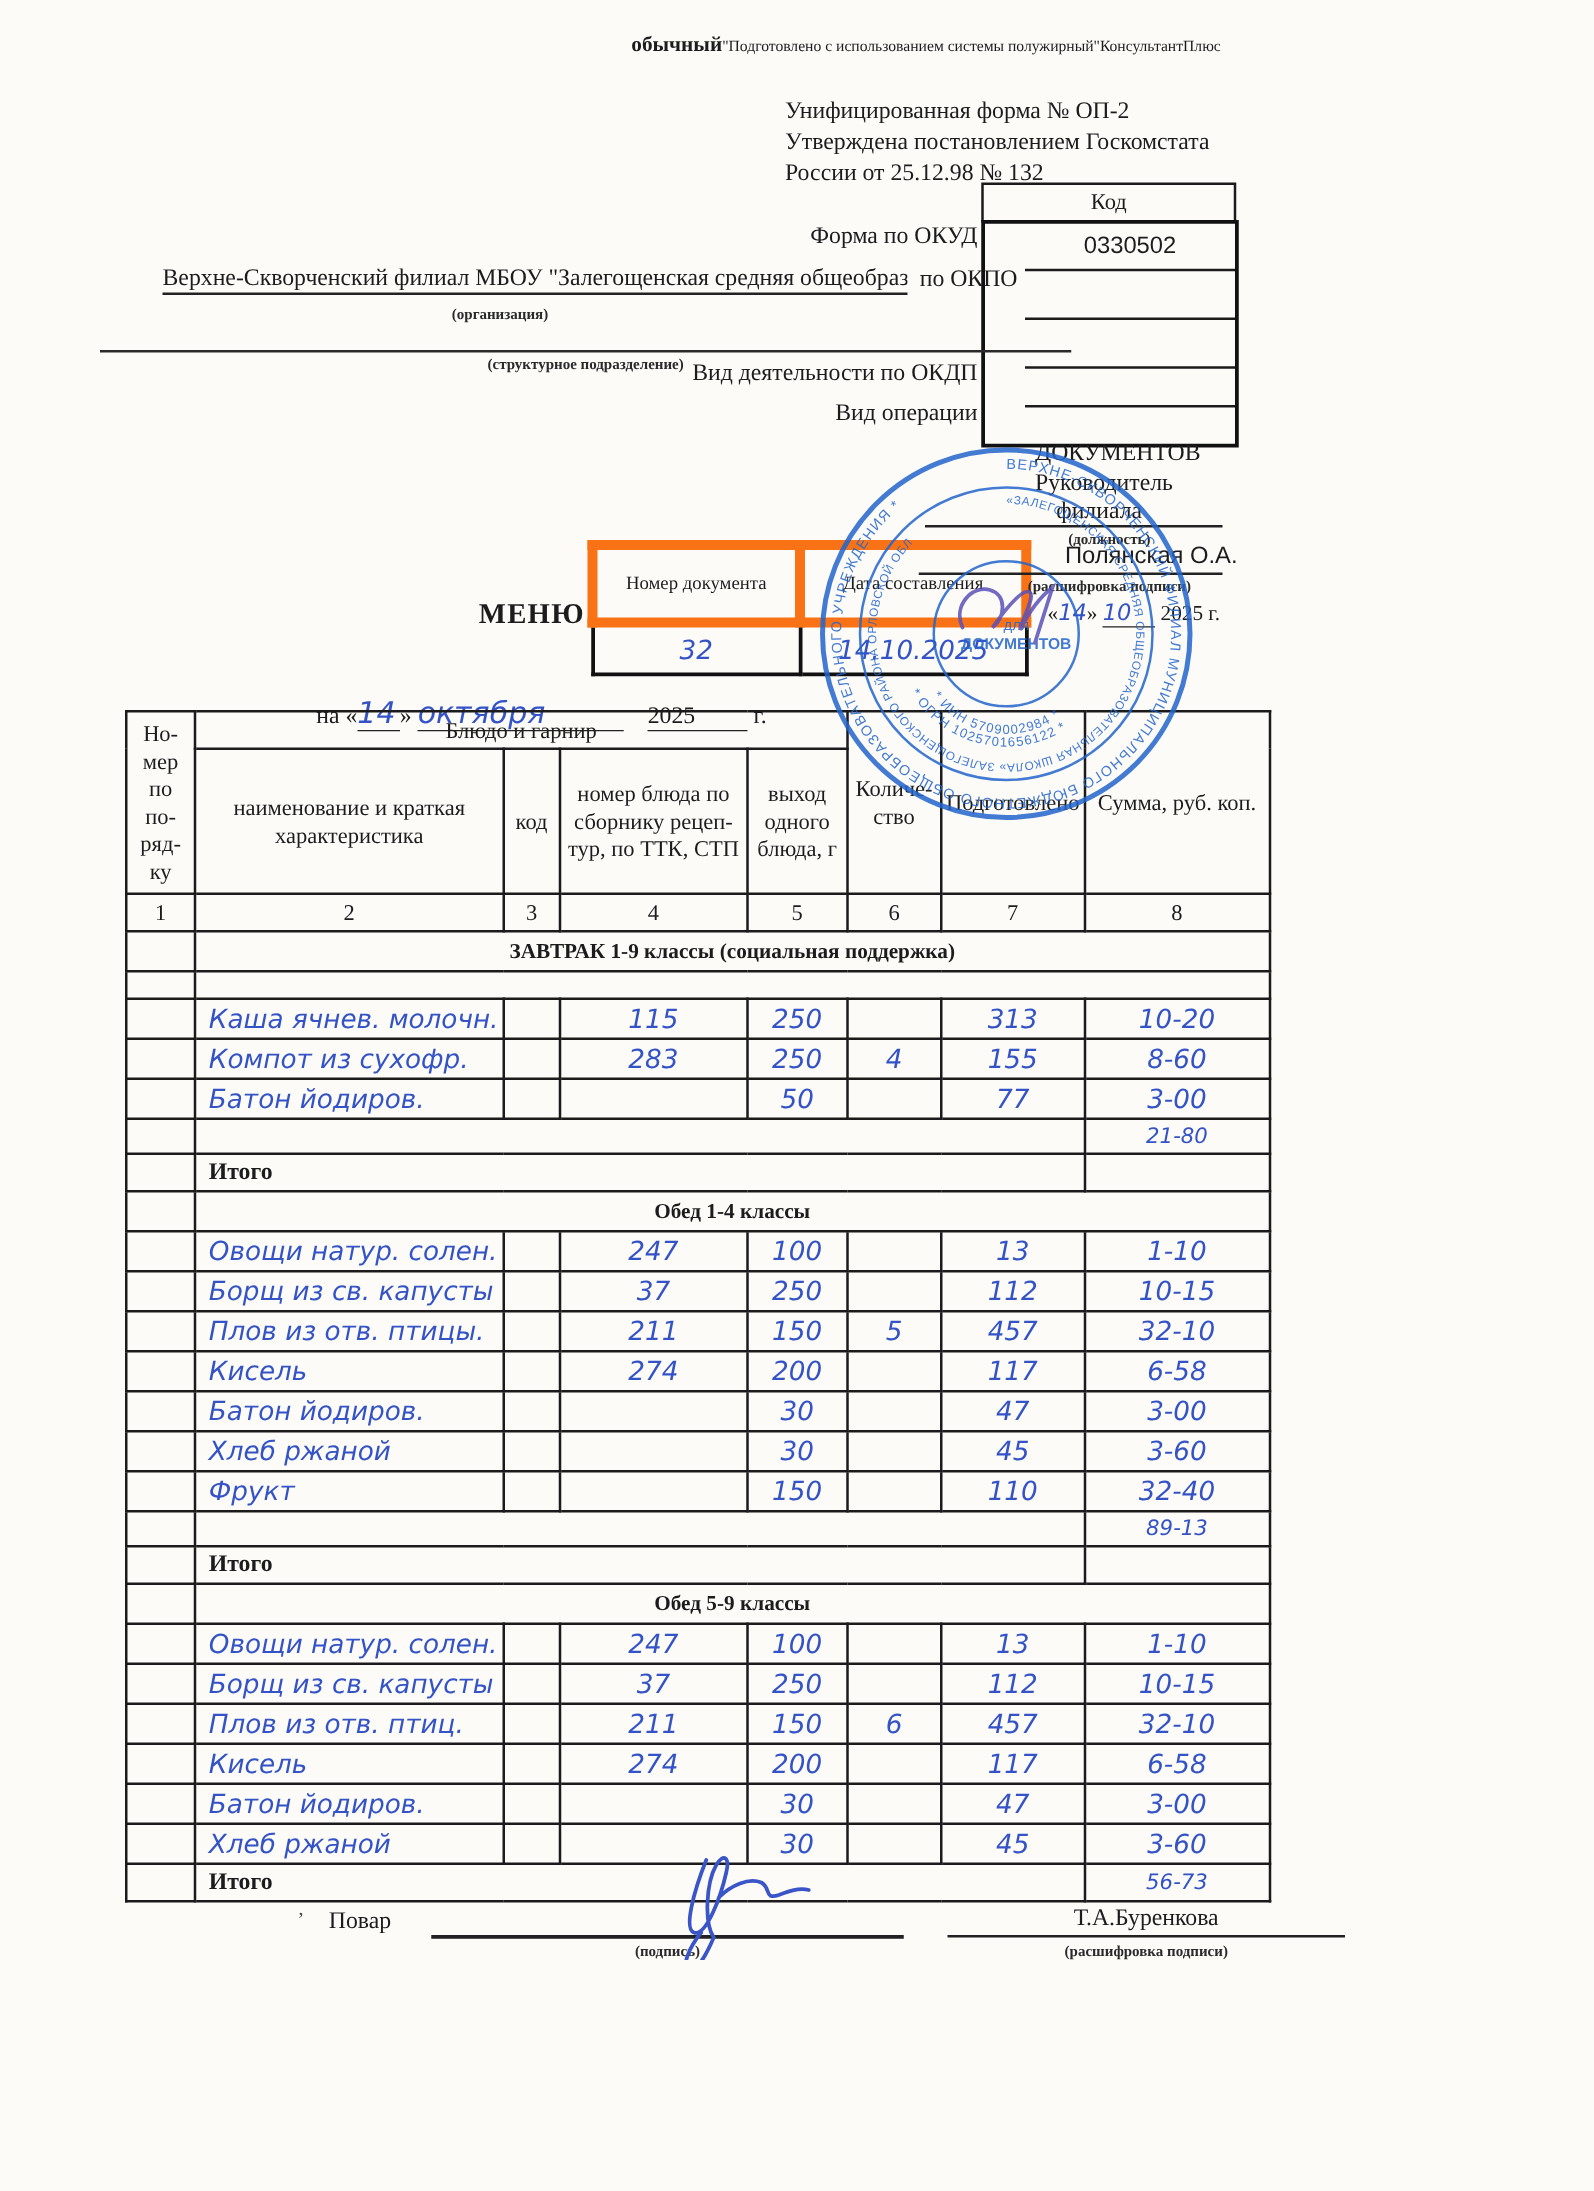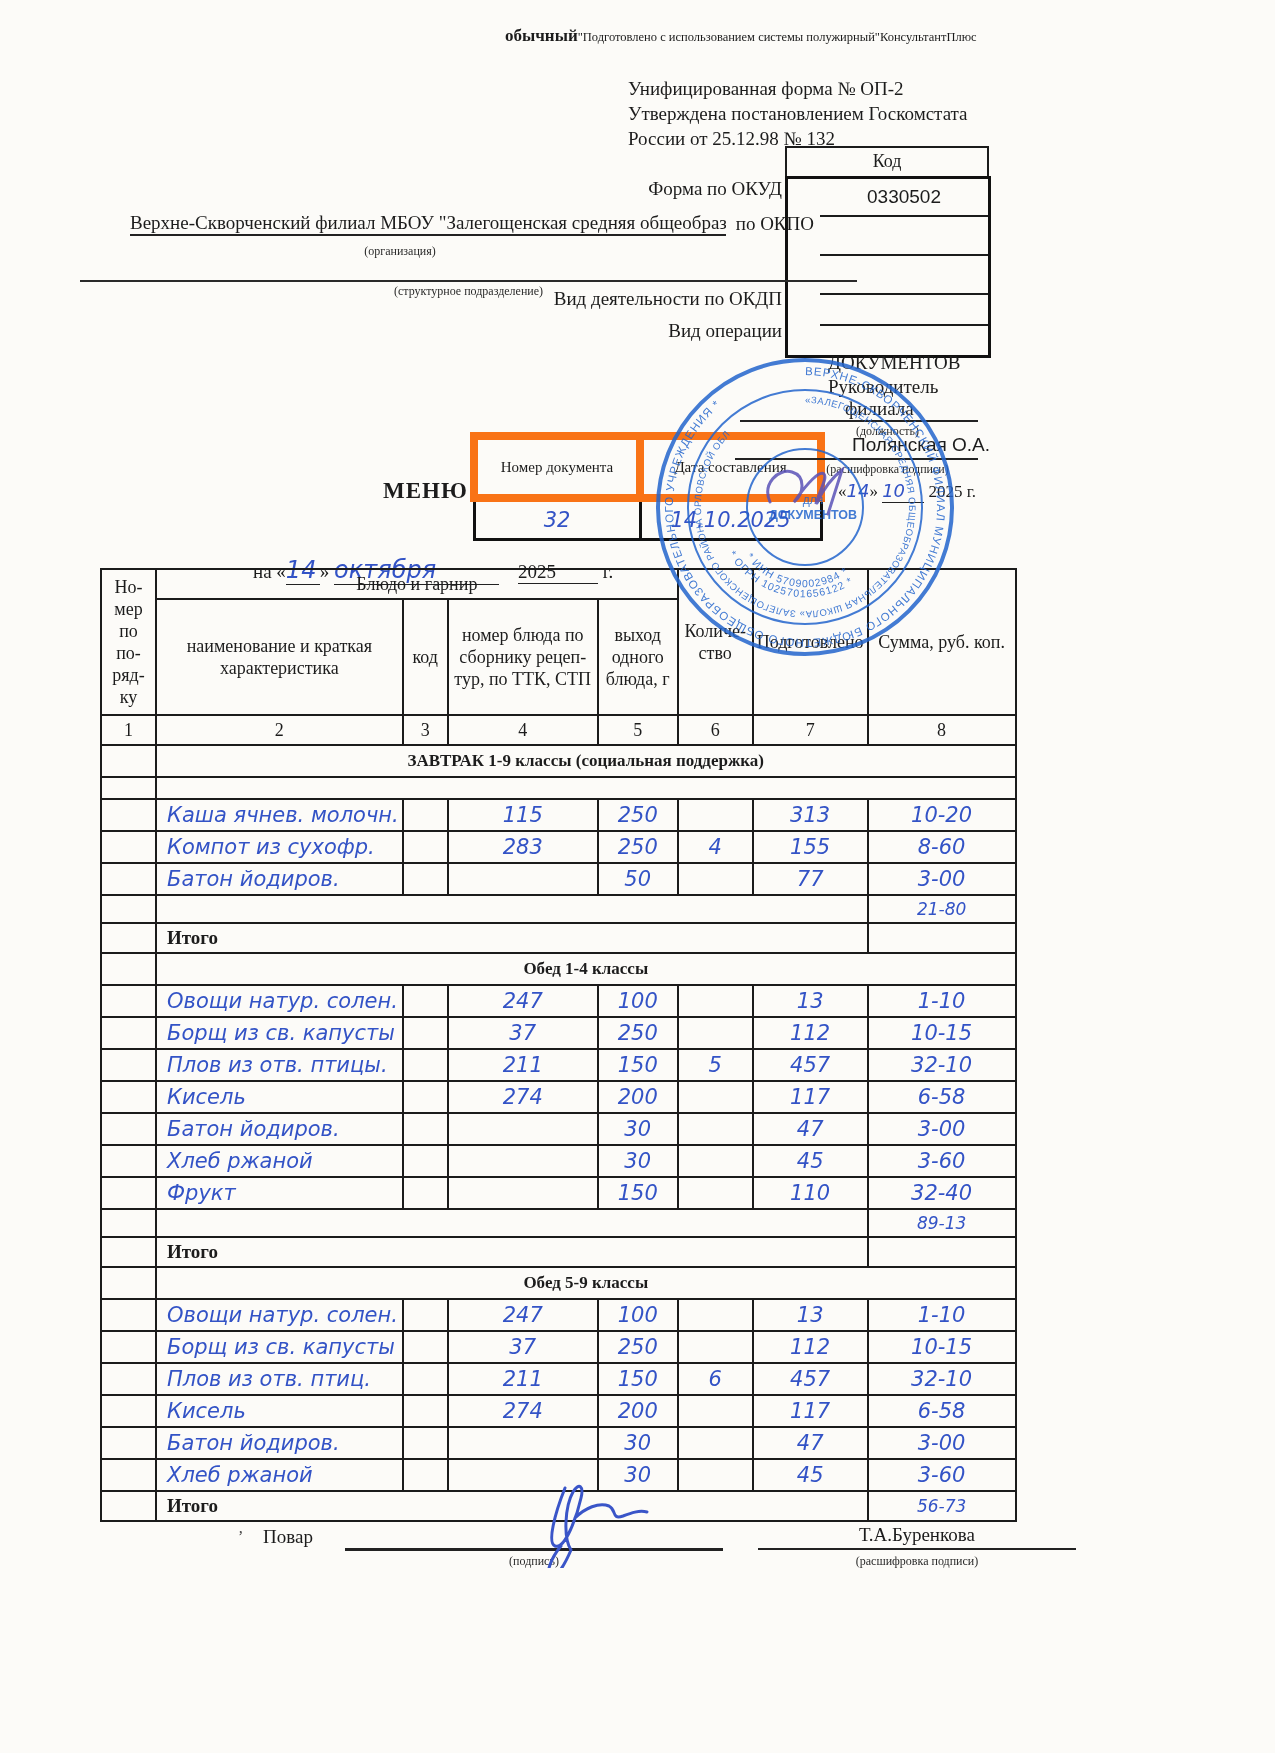--- a/index.html
+++ b/index.html
@@ -1,20 +1,20 @@
 <!DOCTYPE html>
 <html><head>
 <meta charset="utf-8">
 <style>
   html,body{margin:0;padding:0;background:#e8e8e6;}
   .sheet{position:relative;width:1275px;height:1753px;margin:0 auto;
     background:#fcfbf8;font-family:"Liberation Serif",serif;color:#1c1c1c;overflow:hidden;}
   .abs{position:absolute;}
   .hw{font-family:"DejaVu Sans",sans-serif;font-style:italic;color:#3353c6;}
-  .small-cap{font-size:12px;text-align:center;color:#2a2a2a;}
+  .small-cap{font-size:12px;text-align:center;color:#2a2a2a;font-weight:bold;}
 
   
   .watermark{top:26px;left:505px;width:640px;font-size:12.5px;white-space:nowrap;}
   .watermark b{font-size:17px;font-weight:bold;}
 
   
   .form-ref{top:76px;left:628px;font-size:19px;line-height:25px;}
 
   
   .kod-head{top:146px;left:785px;width:200px;height:28px;border:2px solid #1b1b1b;

